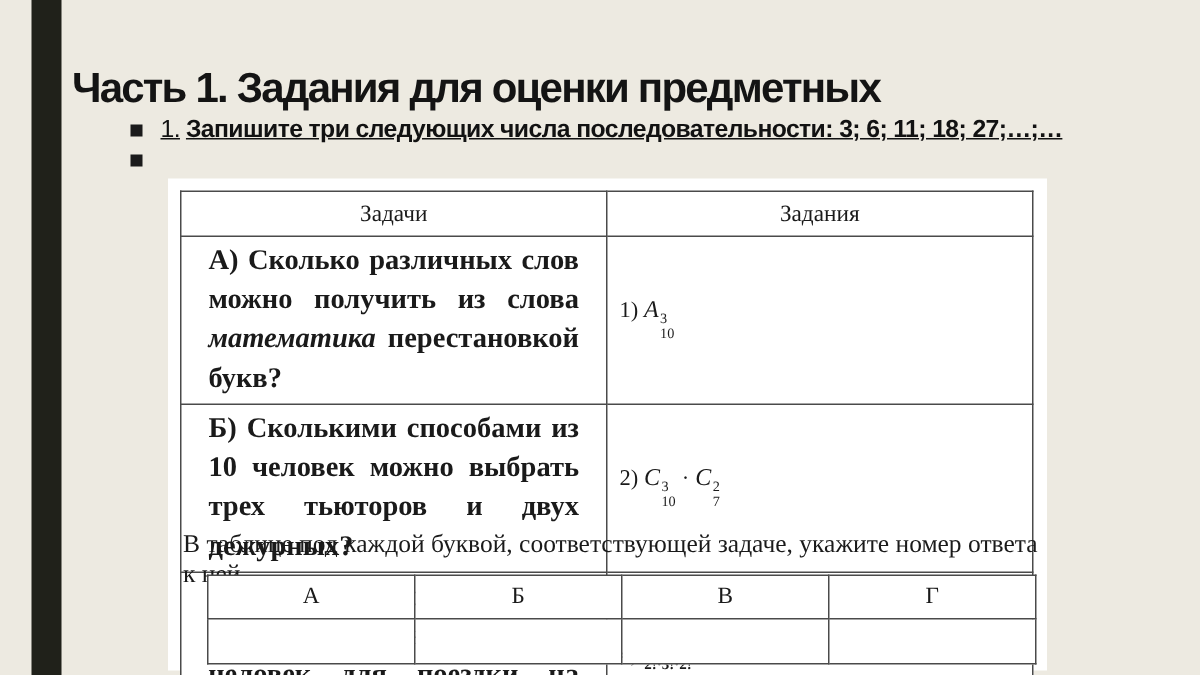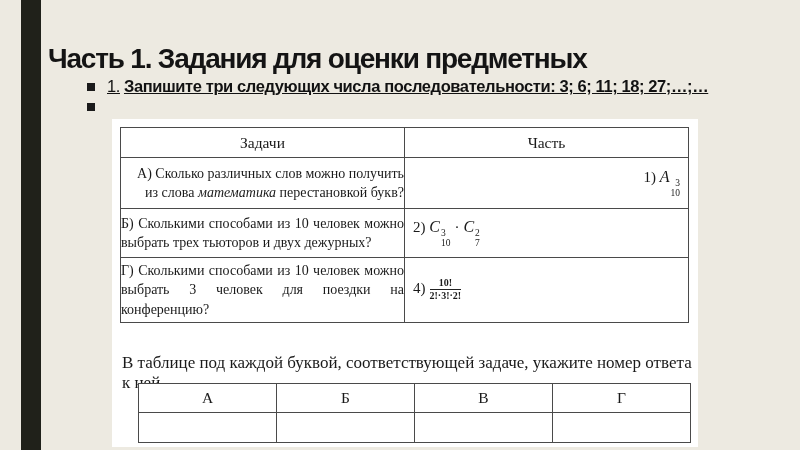--- a/index.html
+++ b/index.html
@@ -32,25 +32,25 @@
   }
   table { border-collapse:collapse; }
   .ptable {
     position:absolute; left:8px; top:8px;
     font-family:"Liberation Serif", serif; color:#1A1A1A;
     table-layout:fixed; width:569px;
   }
   .ptable td { border:1px solid #4A4A4A; background:#fff; }
   .ptable .hdr { text-align:center; font-size:15.5px; height:30px; }
   .task-cell {
-    width:438px; padding:3px 0; font-size:14px; line-height:1.38;
-    text-align:justify; vertical-align:middle;
+    width:438px; padding:3px 18px; font-size:19px; line-height:1.38;
+    text-align:justify; vertical-align:middle;font-weight:bold;
   }
   .ans-cell { width:131px; padding:3px 8px; font-size:15px; vertical-align:middle; white-space:nowrap; }
-  .r-a td { height:51px;text-align:right; }
+  .r-a td { height:51px; }
   .r-b td { height:49px; }
   .r-v td { height:46px; }
   .r-g td { height:42px; }
   .ital { font-style:italic; }
 
   .mvar { font-style:italic; font-size:16px; }
   .ss {
     display:inline-flex; flex-direction:column; line-height:1.05;
     font-size:9.5px; vertical-align:-4px; margin-left:1px; font-style:normal;
   }
@@ -93,21 +93,21 @@
     <span class="bullet-sq"></span>
   </div>
 </div>
 
 <div class="white-panel">
 
   <table class="ptable">
     <tbody>
         <tr>
       <td class="hdr">Задачи</td>
-      <td class="hdr">Часть</td>
+      <td class="hdr">Задания</td>
     </tr>
     <tr class="r-a">
       <td class="task-cell">
         <span>А)</span>
         <span>Сколько различных слов можно получить из слова</span>
         <span class="ital">математика</span>
         <span>перестановкой букв?</span>
       </td>
       <td class="ans-cell">
         <span>1)</span>

